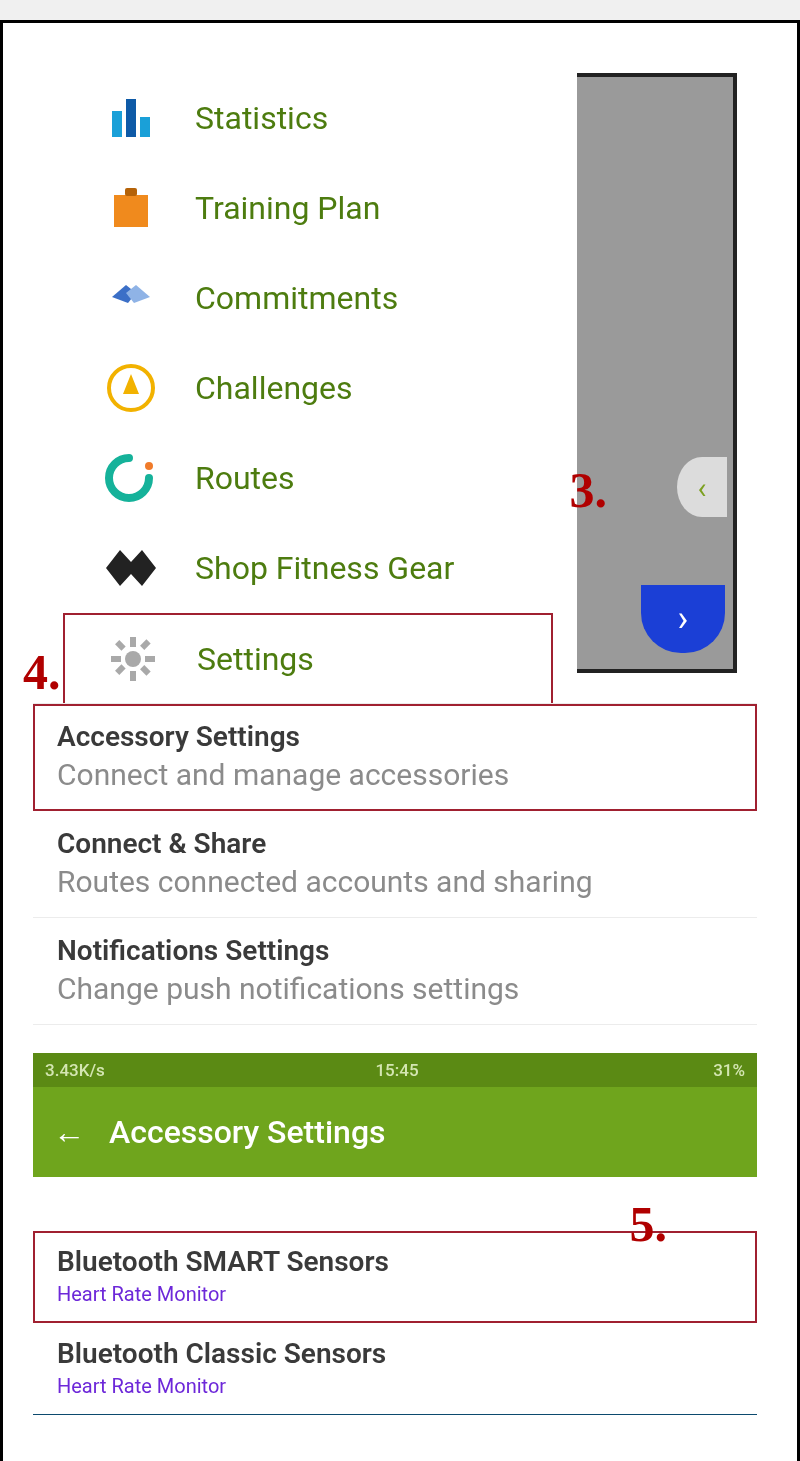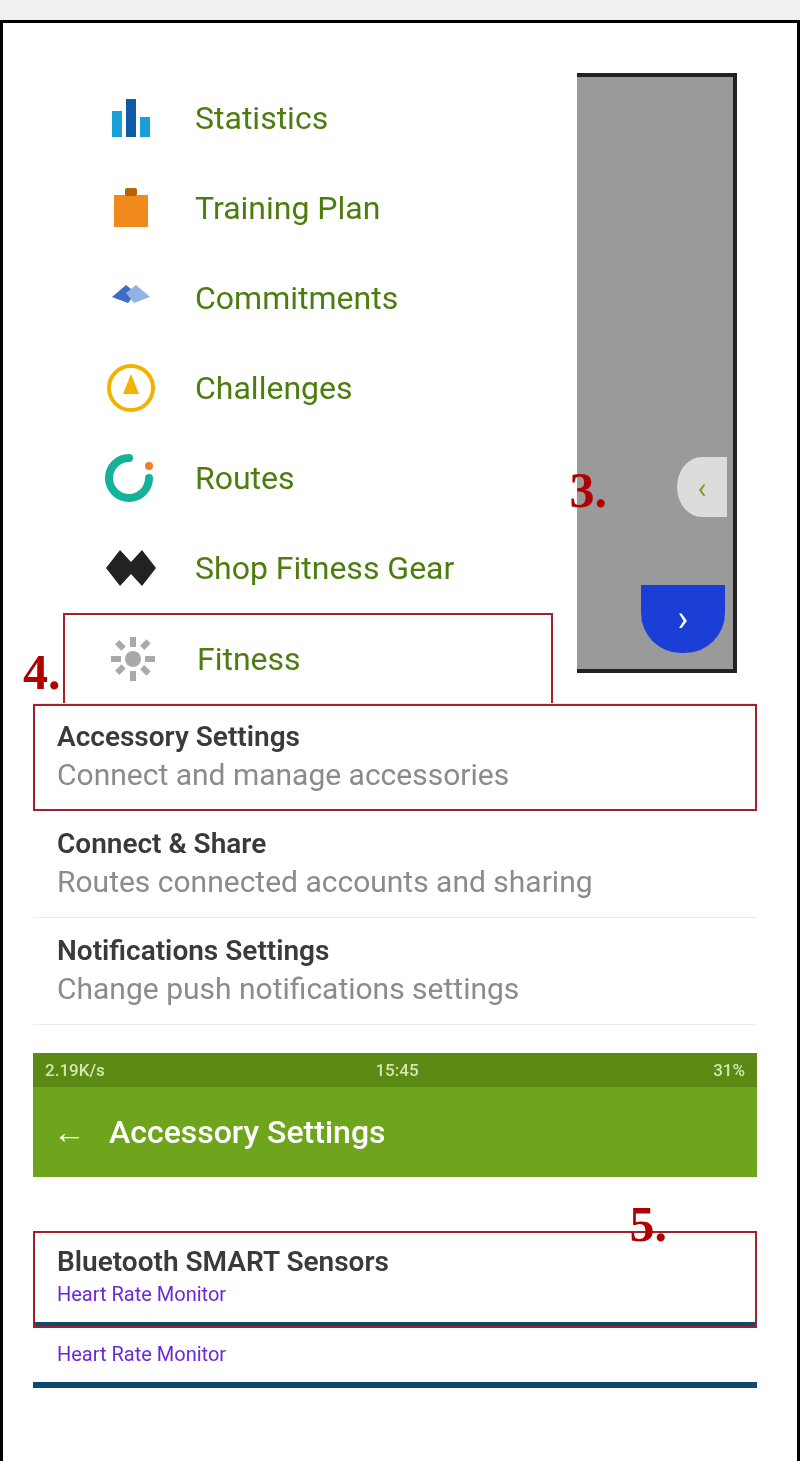--- a/index.html
+++ b/index.html
@@ -181,21 +181,21 @@
   .app-bar .back-arrow {
     font-size: 32px;
     margin-right: 24px;
     cursor:pointer;
   }
   .accessory-list {
     padding-top: 54px;
   }
   .accessory-row {
     padding: 14px 24px 16px 24px;
-    border-bottom:6px solid #0c4a6e;
+    border-bottom:1px solid #0c4a6e;
     cursor:pointer;
   }
   .accessory-row .title {
     font-size: 28px;
     color: #3a3a3a;
     font-weight: 600;
     margin-bottom: 4px;
   }
   .accessory-row .sub {
     font-size: 20px;
@@ -288,21 +288,21 @@
               <rect x="21" y="36" width="6" height="10"></rect>
               <rect x="2" y="21" width="10" height="6"></rect>
               <rect x="36" y="21" width="10" height="6"></rect>
               <rect x="7" y="7" width="9" height="6" transform="rotate(45 11 10)"></rect>
               <rect x="32" y="32" width="9" height="6" transform="rotate(45 36 35)"></rect>
               <rect x="32" y="7" width="9" height="6" transform="rotate(-45 36 10)"></rect>
               <rect x="7" y="32" width="9" height="6" transform="rotate(-45 11 35)"></rect>
             </g>
           </svg>
         </span>
-        <span class="label">Fitness</span>
+        <span class="label">Settings</span>
       </div>
 
     </div>
   </div>
 
   <div class="settings-list">
     <div class="settings-row highlighted">
       <div class="title">Accessory Settings</div>
       <div class="sub">Connect and manage accessories</div>
     </div>
@@ -311,34 +311,35 @@
       <div class="sub">Routes connected accounts and sharing</div>
     </div>
     <div class="settings-row">
       <div class="title">Notifications Settings</div>
       <div class="sub">Change push notifications settings</div>
     </div>
   </div>
 
   <div class="accessory-screen">
     <div class="status-bar">
-      <span>2.19K/s</span>
+      <span>3.43K/s</span>
       <span class="center">15:45</span>
       <span>31%</span>
     </div>
     <div class="app-bar">
       <span class="back-arrow">←</span>
       <span>Accessory Settings</span>
     </div>
     <div class="accessory-list">
       <div class="accessory-row highlighted">
         <div class="title">Bluetooth SMART Sensors</div>
         <div class="sub">Heart Rate Monitor</div>
       </div>
       <div class="accessory-row">
+        <div class="title">Bluetooth Classic Sensors</div>
         <div class="sub">Heart Rate Monitor</div>
       </div>
     </div>
   </div>
 
   <div class="annotation annot3">3.</div>
   <div class="annotation annot4">4.</div>
   <div class="annotation annot5">5.</div>
 
 </div>

